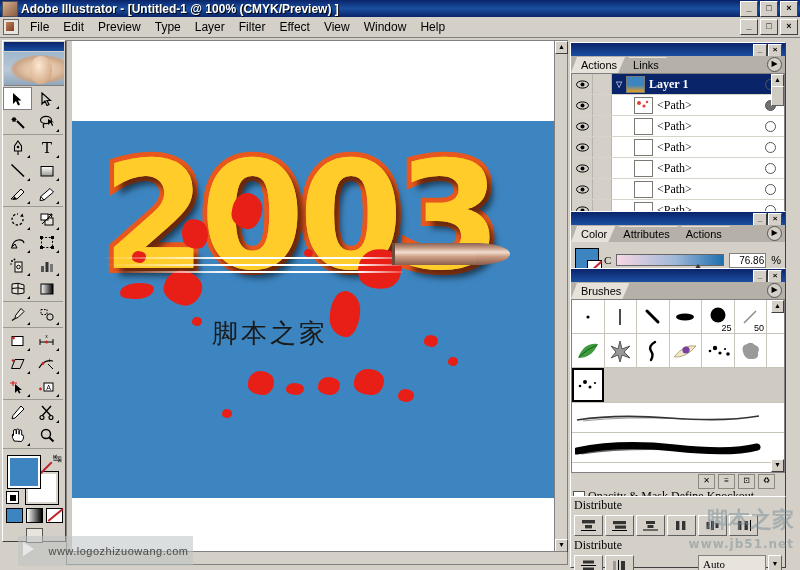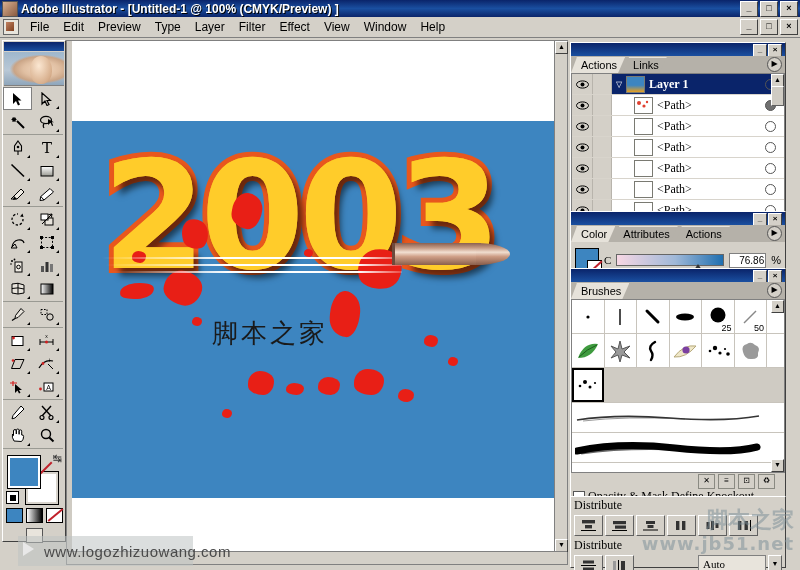--- a/index.html
+++ b/index.html
@@ -165,27 +165,27 @@
   .st-ico{width:13px;height:12px;border:1px solid #777;background:#e8e4dc;margin:0 3px;}
   .st-txt{font-family:"Liberation Serif",serif;font-size:12px;flex:1;text-align:center;}
   .st-arrow{font-size:8px;padding:0 6px;}
   .st-left{width:12px;height:11px;border:1px solid #fff;border-right-color:#404040;
     border-bottom-color:#404040;background:#d4d0c8;font-size:7px;text-align:center;line-height:9px;margin-right:2px;}
 
   
   .wm1{position:absolute;left:18px;top:536px;width:175px;height:30px;
     background:rgba(190,195,195,.55);display:flex;flex-direction:column;justify-content:center;
     padding-left:26px;font-size:11px;color:#4a4a4a;box-sizing:border-box;}
-  .wm1 .w2{font-size:15px;letter-spacing:.5px;}
+  .wm1 .w2{font-size:11px;letter-spacing:.5px;text-align:center;}
   .wm1:before{content:"";position:absolute;left:5px;top:6px;border-left:11px solid #e8e8e8;
     border-top:7px solid transparent;border-bottom:7px solid transparent;}
   .wm2{position:absolute;right:6px;bottom:14px;width:170px;height:48px;
     font-family:"DejaVu Sans",sans-serif;color:rgba(120,140,150,.5);font-size:22px;font-weight:bold;
     text-align:right;line-height:24px;pointer-events:none;}
-  .wm2 .l2{font-size:18px;letter-spacing:1px;}
+  .wm2 .l2{font-size:12px;letter-spacing:1px;}
 </style>
 </head>
 <body>
 
 <div id="app">
 
   <div class="titlebar">
     <div class="tl-ico"></div>
     <div class="tl-txt">Adobe Illustrator - [Untitled-1 @ 100% (CMYK/Preview) ]</div>
     <div class="wbtns">

